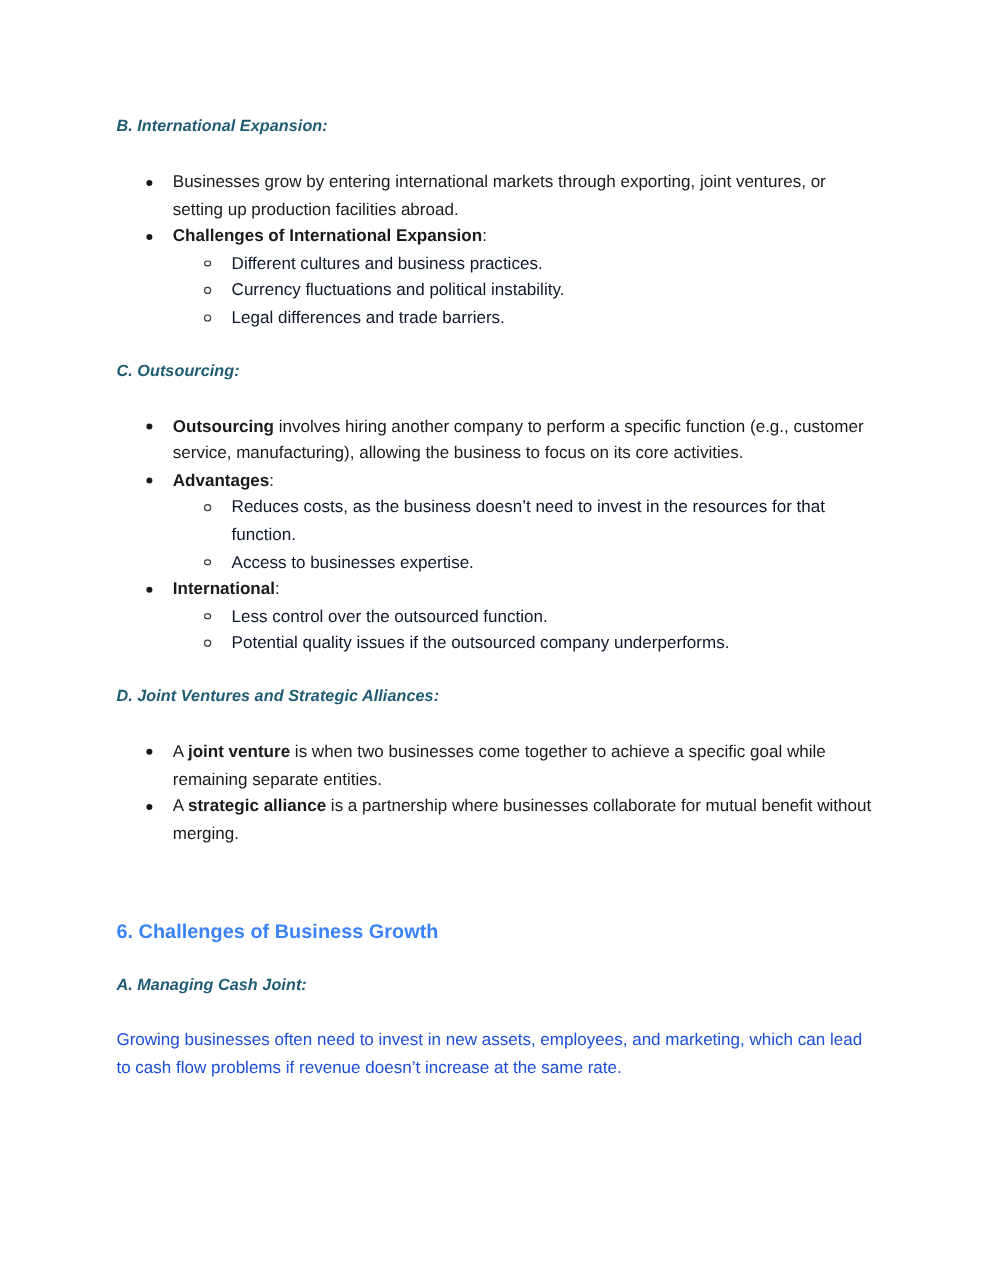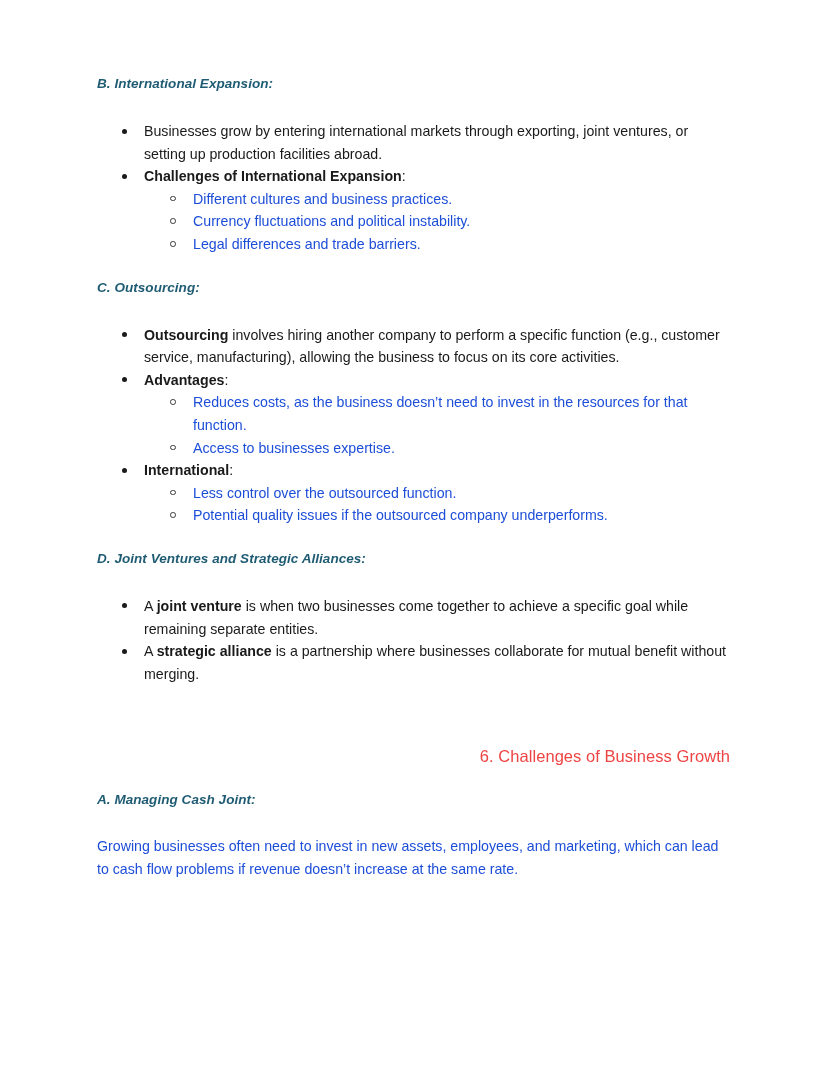--- a/index.html
+++ b/index.html
@@ -14,48 +14,47 @@
     color: #1a1a1a;
     -webkit-font-smoothing: antialiased;
   }
 
   .page {
     position: relative;
     width: 828px;
     height: 1010px;
     background: #ffffff;
     box-sizing: border-box;
-    padding: 75px 98px 0 97px;
+    padding: 96px 98px 0 97px;
     overflow: hidden;
   }
 
   .content {
     width: 633px;
   }
 
   
   .sub-heading {
     font-size: 13.5px;
     font-weight: bold;
     font-style: italic;
     color: #1f5c73;
     line-height: 18px;
     margin: 0;
     letter-spacing: 0.05px;
   }
 
   .major-heading {
     font-size: 16.5px;
-    font-weight: normal;
+    font-weight: bold;
     font-style: normal;
-    color: #ef4444;
+    color: #3b82f6;
     line-height: 22px;
     margin: 0;
     letter-spacing: 0.05px;
-    text-align: right;
   }
 
   
   .body-para {
     font-size: 14.2px;
     line-height: 22.6px;
     color: #1d4ed8;
     margin: 0;
     text-align: left;
   }
@@ -87,21 +86,21 @@
   ul.lvl2 {
     list-style: none;
     margin: 0;
     padding: 0;
   }
   ul.lvl2 > li {
     position: relative;
     padding-left: 49px;
     font-size: 14.2px;
     line-height: 22.6px;
-    color: #1d4ed8;
+    color: #0f172a;
     margin: 0;
   }
   ul.lvl2 > li > .marker-circle {
     position: absolute;
     left: 26px;
     top: 8px;
     width: 5.6px;
     height: 5.6px;
     border-radius: 50%;
     border: 1.1px solid #3a3a3a;

